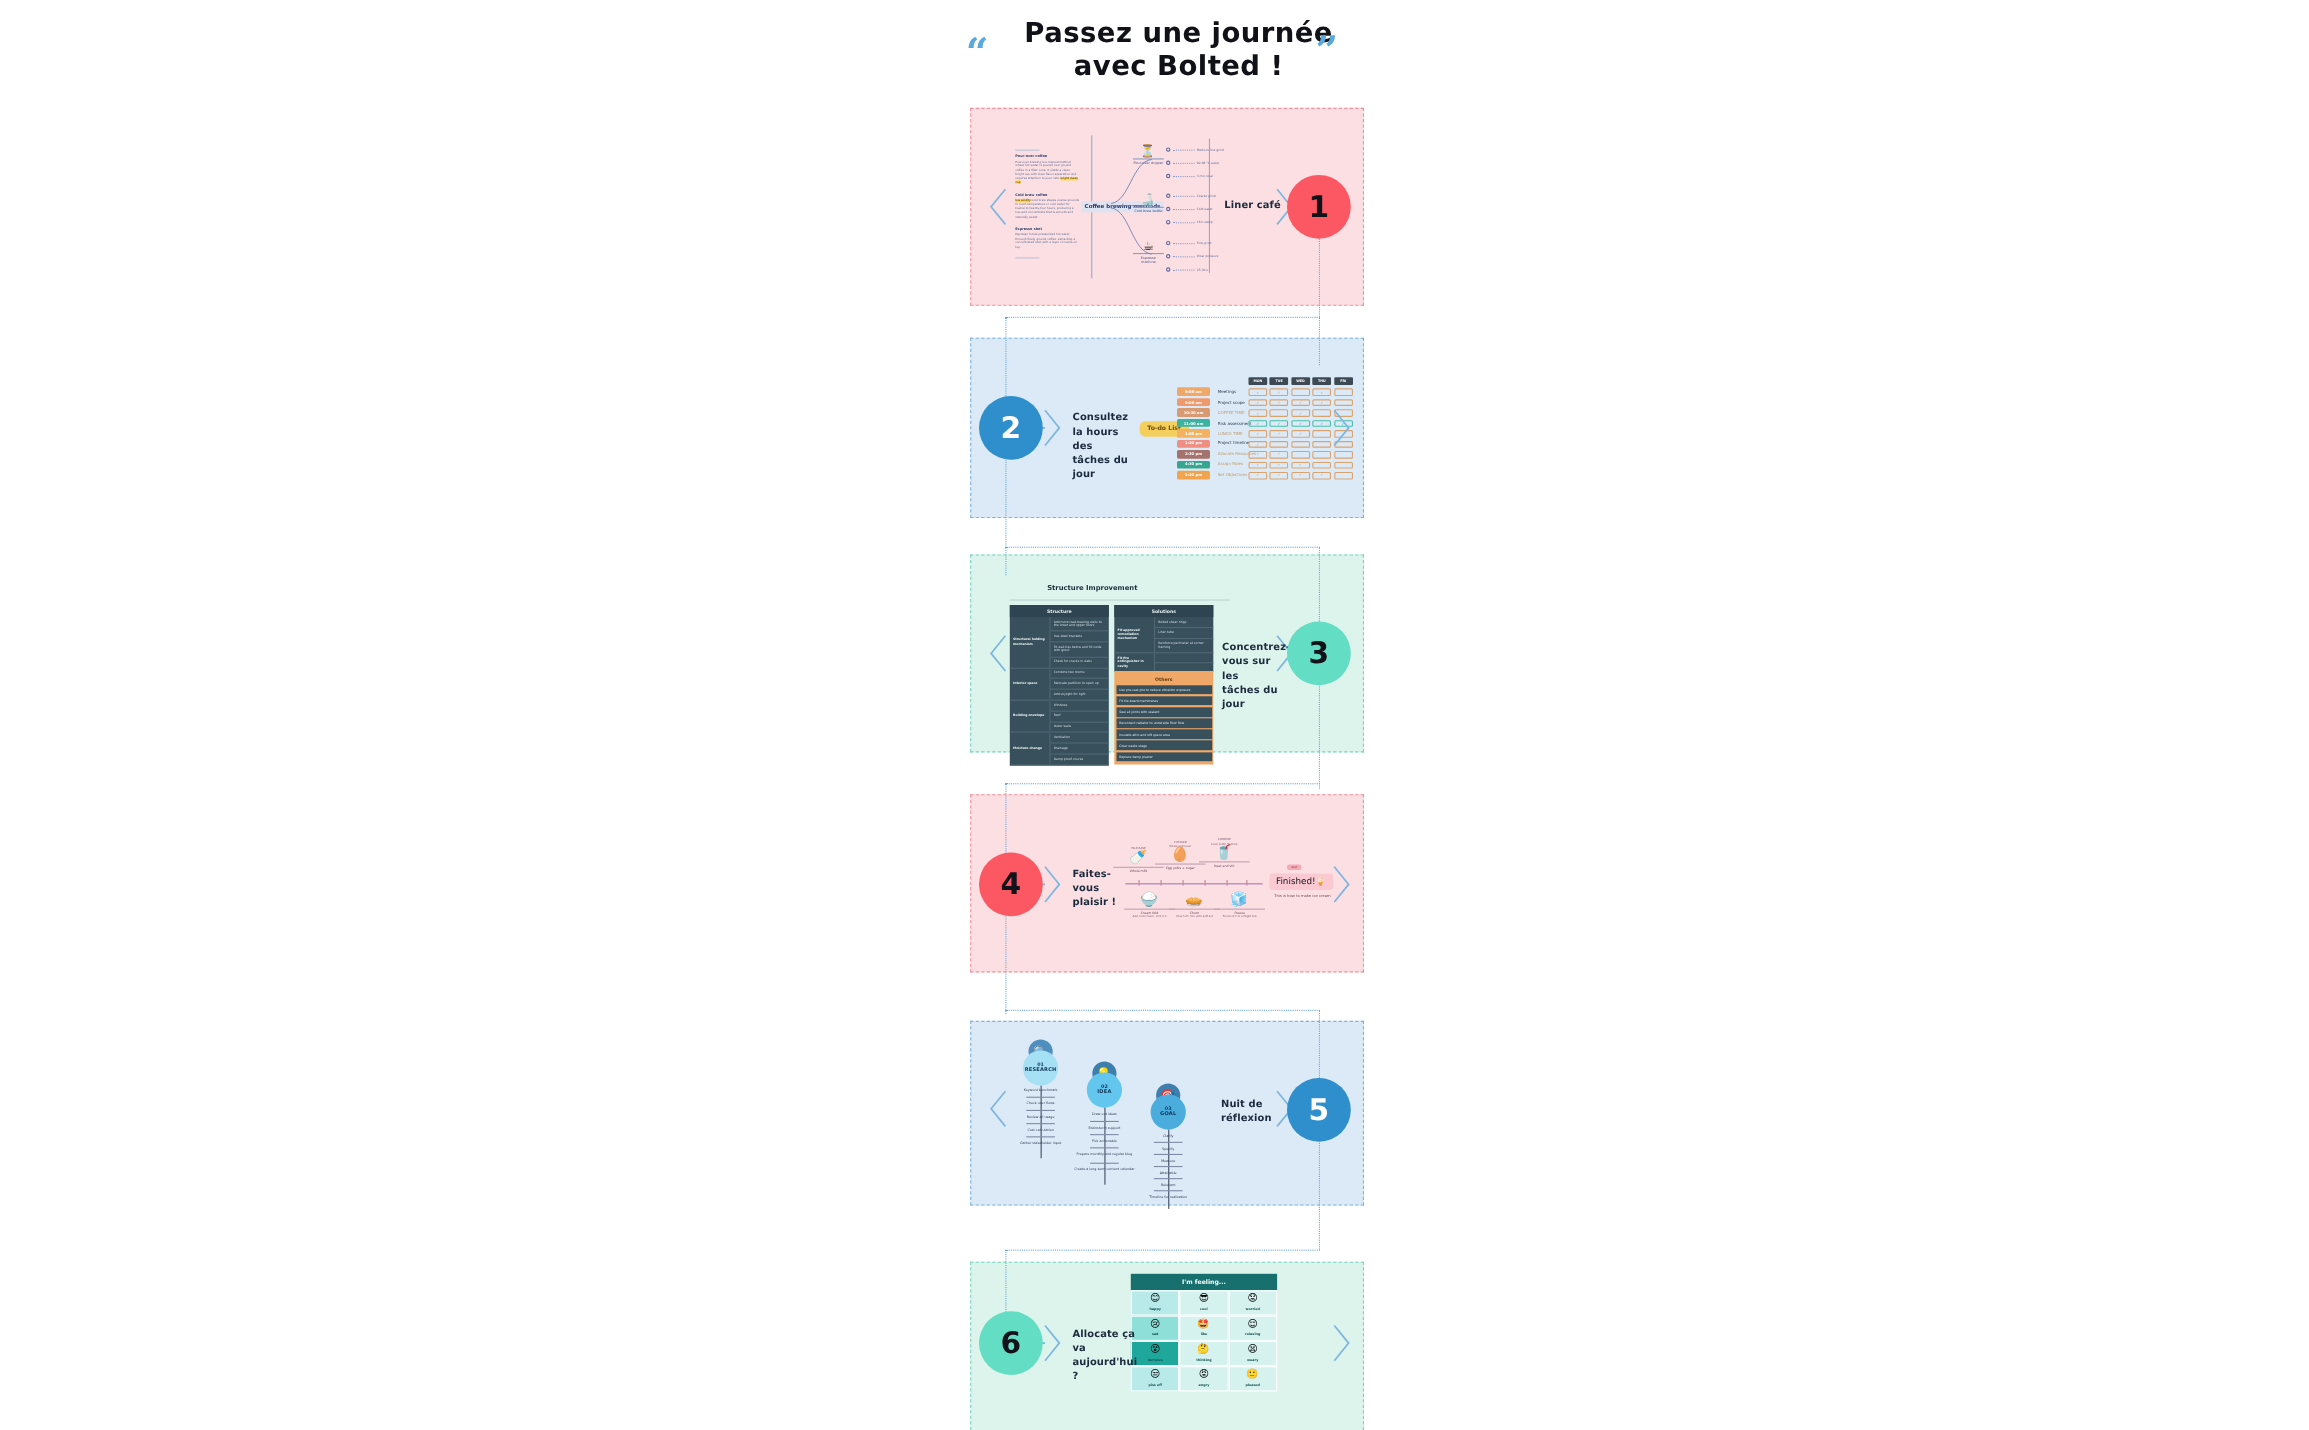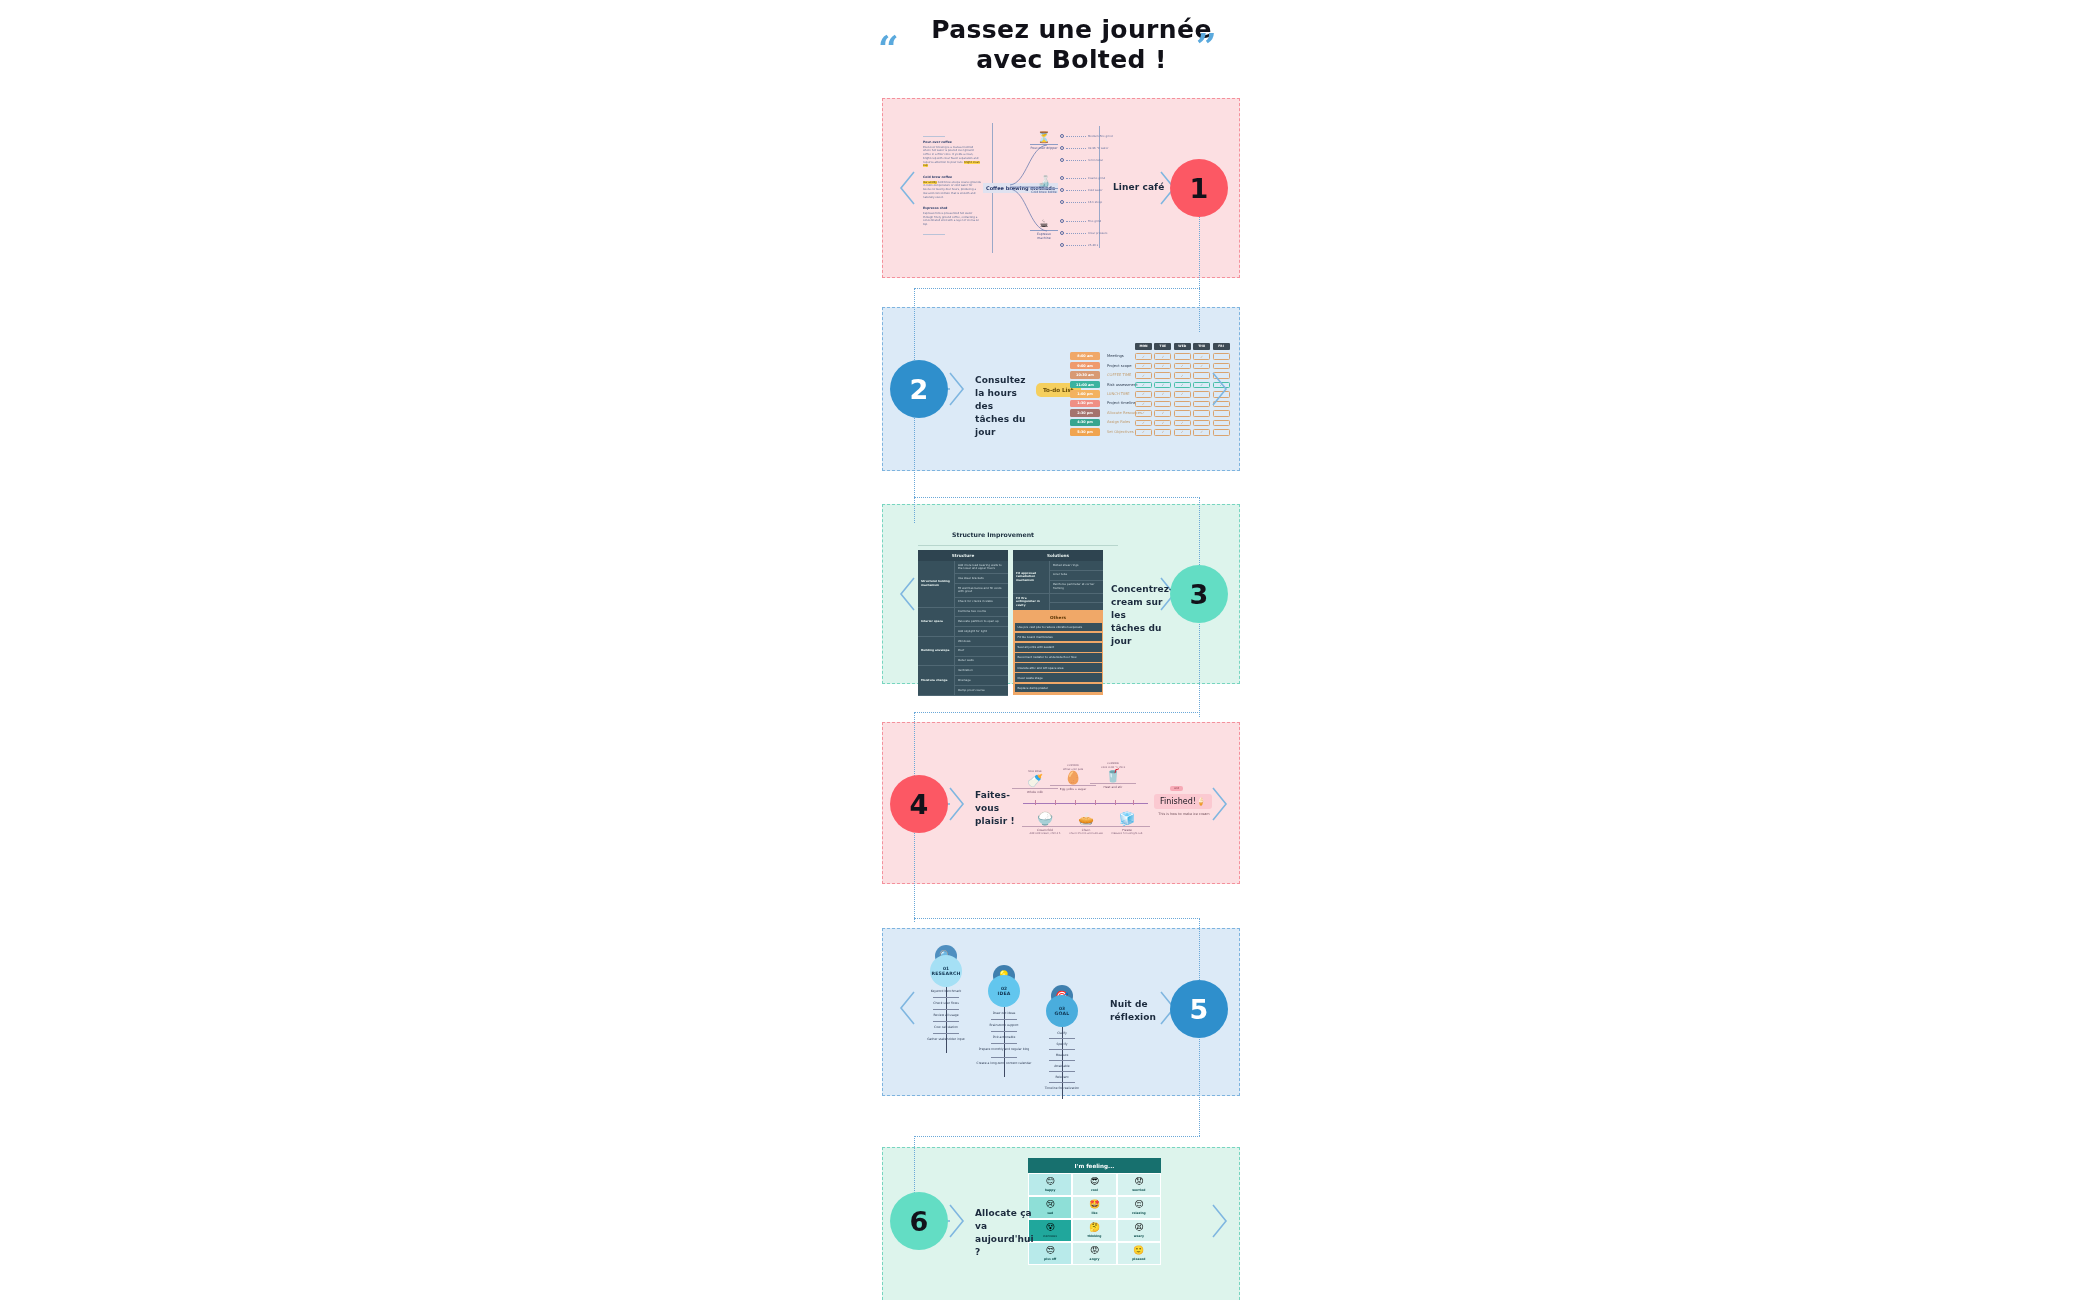--- a/index.html
+++ b/index.html
@@ -561,21 +561,21 @@
         <div class="ocell">Seal all joints with sealant</div>
         <div class="ocell">Reconnect radiator to underside floor flow</div>
         <div class="ocell">Insulate attic and loft space area</div>
         <div class="ocell">Clear waste stage</div>
         <div class="ocell">Replace damp plaster</div>
       </div>
   </div>
 
   <div class="step-label" style="left:1111px; top:583px; width:58px;">
     <span>Concentrez-</span><br>
-    <span>cream sur les</span><br>
+    <span>vous sur les</span><br>
     <span>tâches du jour</span>
   </div>
   <div class="chev" style="left:1157px; top:574px;">
     <svg viewBox="0 0 22 40">
         <path d="M4,4 L17,20 L4,36" stroke="#7fb6e0" stroke-width="1.6" fill="none"></path>
         <path d="M17,20 L22,20" stroke="#7fb6e0" stroke-width="1.6"></path>
       </svg>
   </div>
   <div class="chev" style="left:896px; top:574px;">
     <svg viewBox="0 0 22 40">

